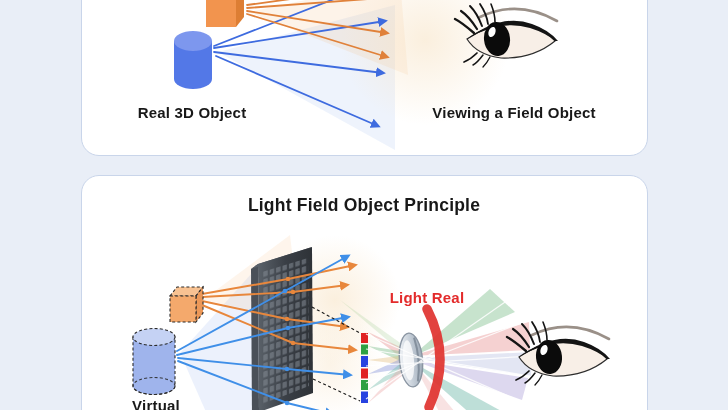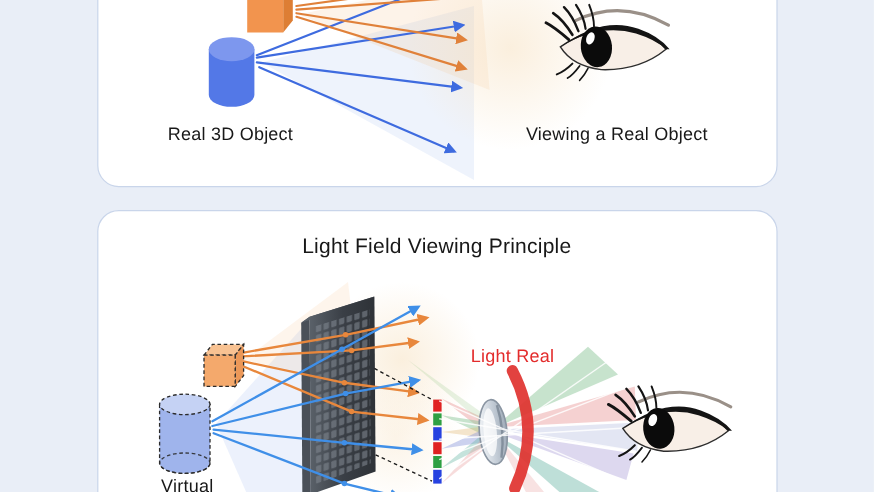--- a/index.html
+++ b/index.html
@@ -4,21 +4,21 @@
 <style>
   html,body{margin:0;padding:0;background:#E9EEF7;}
   .page{position:relative;width:728px;height:410px;background:#E9EEF7;overflow:hidden;
         font-family:"Liberation Sans",sans-serif;}
   .card{position:absolute;left:81px;width:567px;background:#FFFFFF;
         border:1.5px solid #C9D5EA;border-radius:18px;box-sizing:border-box;}
   #card-real{top:-62px;height:218px;}
   #card-display{top:175px;height:300px;}
   svg.gfx{position:absolute;left:0;top:0;}
   .lbl{position:absolute;transform:translateX(-50%);white-space:nowrap;
-       color:#181818;font-weight:400;letter-spacing:.2px;}
+       color:#181818;font-weight:700;letter-spacing:.2px;}
   #lbl-real{left:192px;top:104px;font-size:15px;}
   #lbl-viewing{left:514px;top:104px;font-size:15px;}
   #lbl-title{left:364px;top:195px;font-size:17.5px;}
   #lbl-lightfield{left:427px;top:289px;font-size:15px;color:#E32B2B;}
   #lbl-virtual{left:156px;top:397px;font-size:15px;}
 </style>
 </head>
 <body>
 
 <div class="page">
@@ -210,17 +210,17 @@
         <line x1="366" y1="399" x2="508" y2="300"></line>
       </g>
 
       <path d="M 427 309 Q 452 357 429 407" stroke="#E0322F" stroke-width="9.5" fill="none" stroke-linecap="round" opacity="0.92"></path>
 
       <use href="#eyeShape" transform="translate(560,360)"></use>
     </g>
   </svg>
 
   <div class="lbl" id="lbl-real">Real 3D Object</div>
-  <div class="lbl" id="lbl-viewing">Viewing a Real Object</div>
-  <div class="lbl" id="lbl-title">Light Field Viewing Principle</div>
+  <div class="lbl" id="lbl-viewing">Viewing a Field Object</div>
+  <div class="lbl" id="lbl-title">Light Field Object Principle</div>
   <div class="lbl" id="lbl-lightfield">Light Real</div>
   <div class="lbl" id="lbl-virtual">Virtual</div>
 </div>
 
 </body></html>

